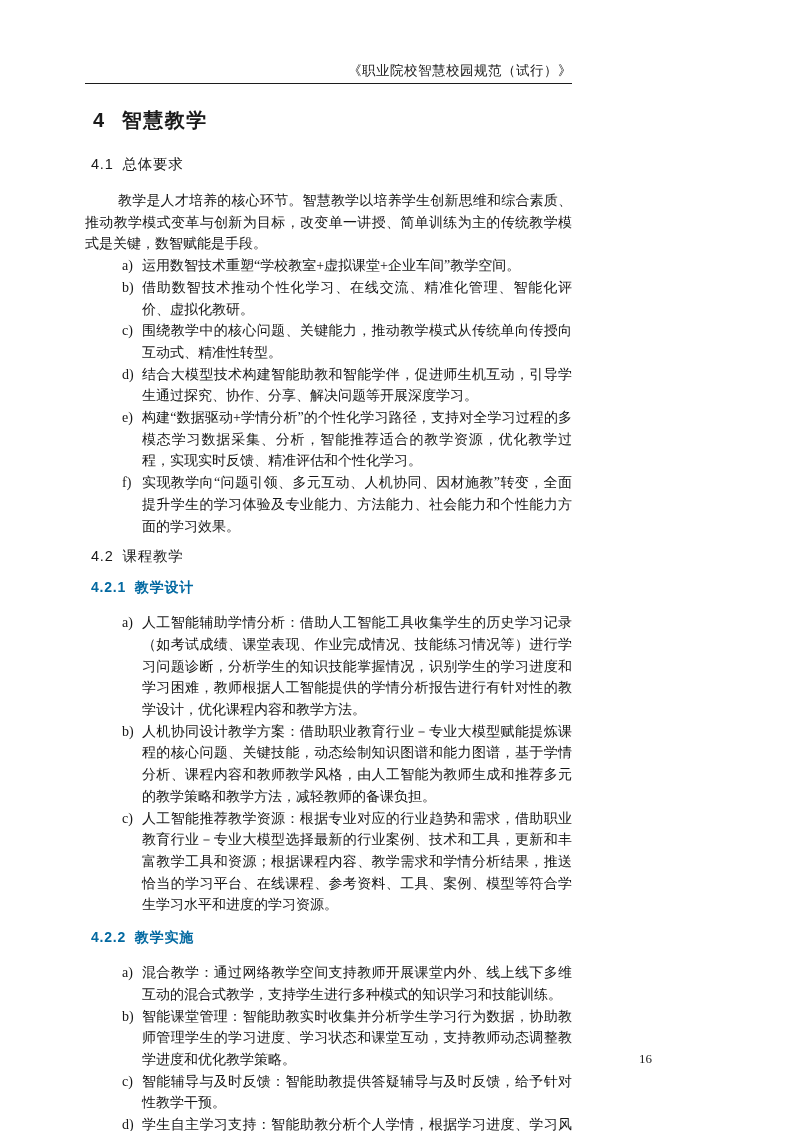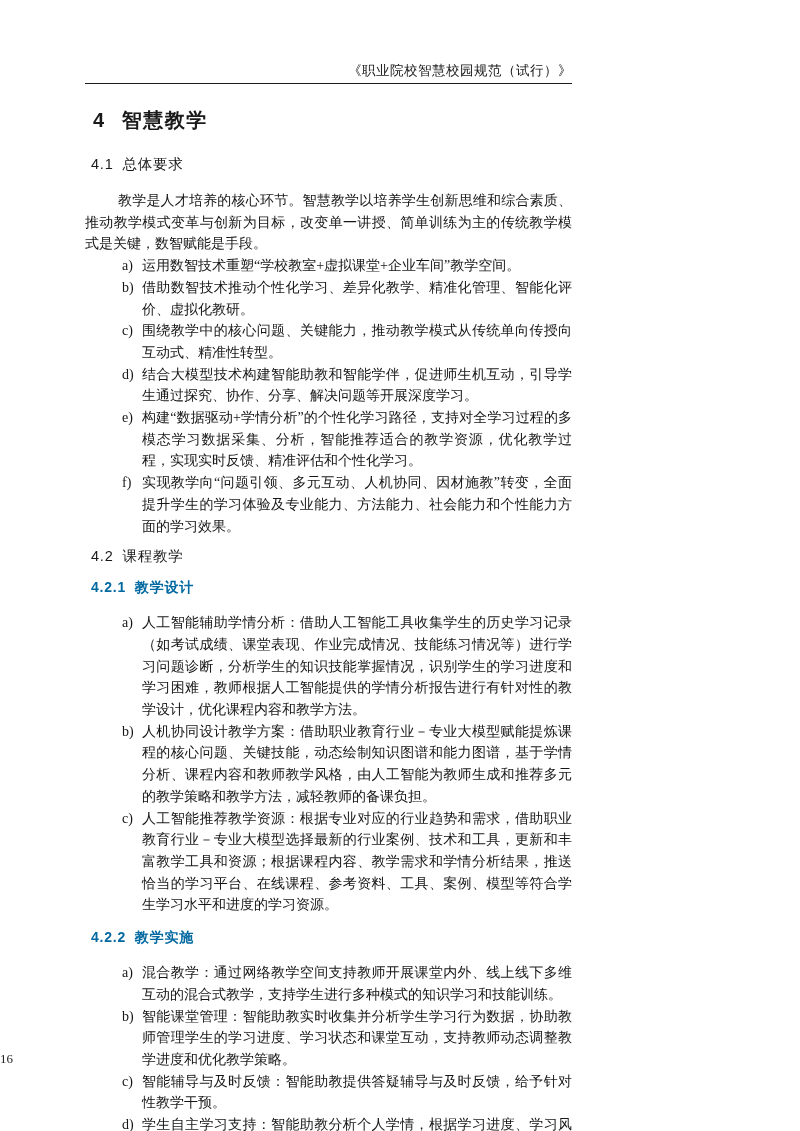--- a/index.html
+++ b/index.html
@@ -77,21 +77,21 @@
   }
   .li-label {
     position: absolute;
     left: 37px; top: 0;
   }
 
   .footer {
     position: absolute;
     left: 0; right: 0;
     top: 1051px;
-    text-align: left;
+    text-align: right;
     font-size: 13px;
     color: #222;
   }
 </style>
 </head>
 <body>
 
 <div class="page">
   <div class="content">
 
@@ -106,21 +106,21 @@
 
     <p class="intro">教学是人才培养的核心环节。智慧教学以培养学生创新思维和综合素质、推动教学模式变革与创新为目标，改变单一讲授、简单训练为主的传统教学模式是关键，数智赋能是手段。</p>
 
     <div class="list">
       <div class="li">
         <span class="li-label">a)</span>
         <span class="li-text">运用数智技术重塑“学校教室+虚拟课堂+企业车间”教学空间。</span>
       </div>
       <div class="li">
         <span class="li-label">b)</span>
-        <span class="li-text">借助数智技术推动个性化学习、差异化教学、精准化管理、智能化评价、虚拟化教研。</span>
+        <span class="li-text">借助数智技术推动个性化学习、在线交流、精准化管理、智能化评价、虚拟化教研。</span>
       </div>
       <div class="li">
         <span class="li-label">c)</span>
         <span class="li-text">围绕教学中的核心问题、关键能力，推动教学模式从传统单向传授向互动式、精准性转型。</span>
       </div>
       <div class="li">
         <span class="li-label">d)</span>
         <span class="li-text">结合大模型技术构建智能助教和智能学伴，促进师生机互动，引导学生通过探究、协作、分享、解决问题等开展深度学习。</span>
       </div>
       <div class="li">

